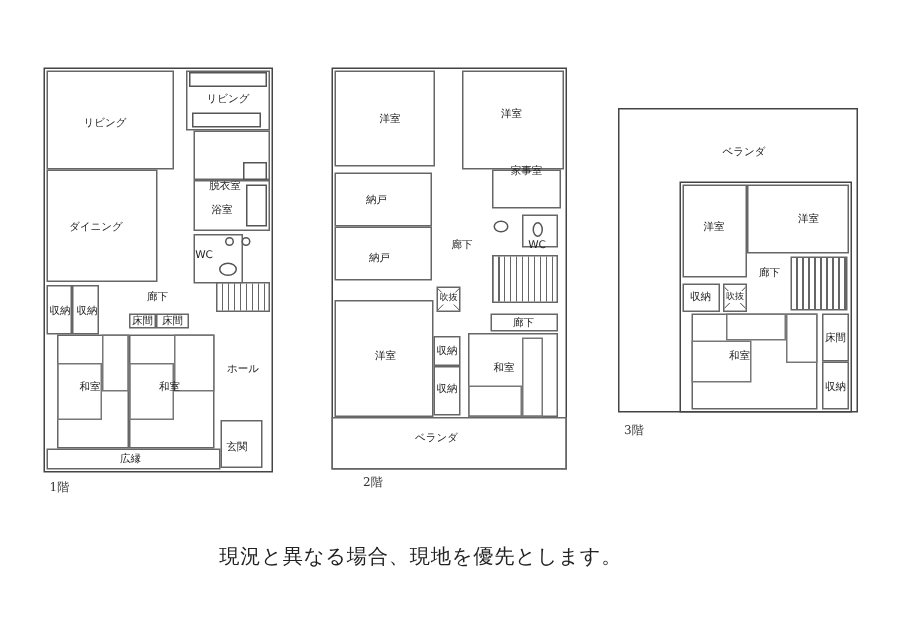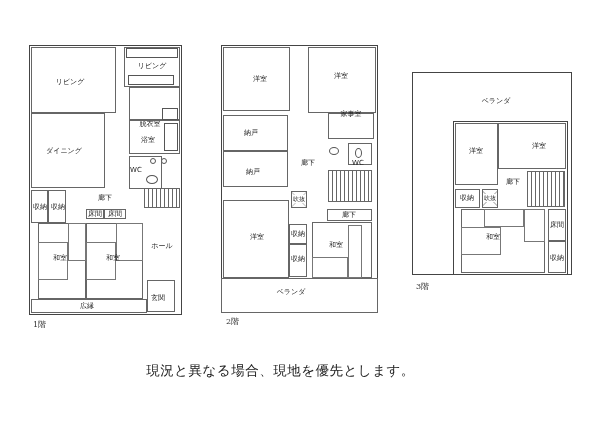--- a/index.html
+++ b/index.html
@@ -123,21 +123,21 @@
   <div class="thin" style="left:289px;top:244px;width:18px;height:33px;"></div>
   <span class="lbl" style="left:298px;top:259px;">収納</span>
 
   <div class="thin" style="left:312px;top:222px;width:60px;height:56px;"></div>
   <div class="tatami" style="left:312px;top:257px;width:36px;height:21px;"></div>
   <div class="tatami" style="left:348px;top:225px;width:14px;height:53px;"></div>
   <span class="lbl" style="left:336px;top:245px;">和室</span>
 
   <div class="thin" style="left:221px;top:278px;width:157px;height:35px;"></div>
   <span class="lbl" style="left:291px;top:292px;">ベランダ</span>
-  <span class="floorlbl" style="left:226px;top:316px;">2階</span>
+  <span class="floorlbl" style="left:242px;top:316px;">2階</span>
 </div>
 
 <div class="abs" style="left:0;top:0;width:600px;height:340px;">
   <div class="wall" style="left:412px;top:72px;width:160px;height:203px;"></div>
   <span class="lbl" style="left:496px;top:101px;">ベランダ</span>
   <div class="wall" style="left:453px;top:121px;width:115px;height:154px;"></div>
 
   <div class="thin" style="left:455px;top:123px;width:43px;height:62px;"></div>
   <span class="lbl" style="left:476px;top:151px;">洋室</span>
   <div class="thin" style="left:498px;top:123px;width:68px;height:46px;"></div>

